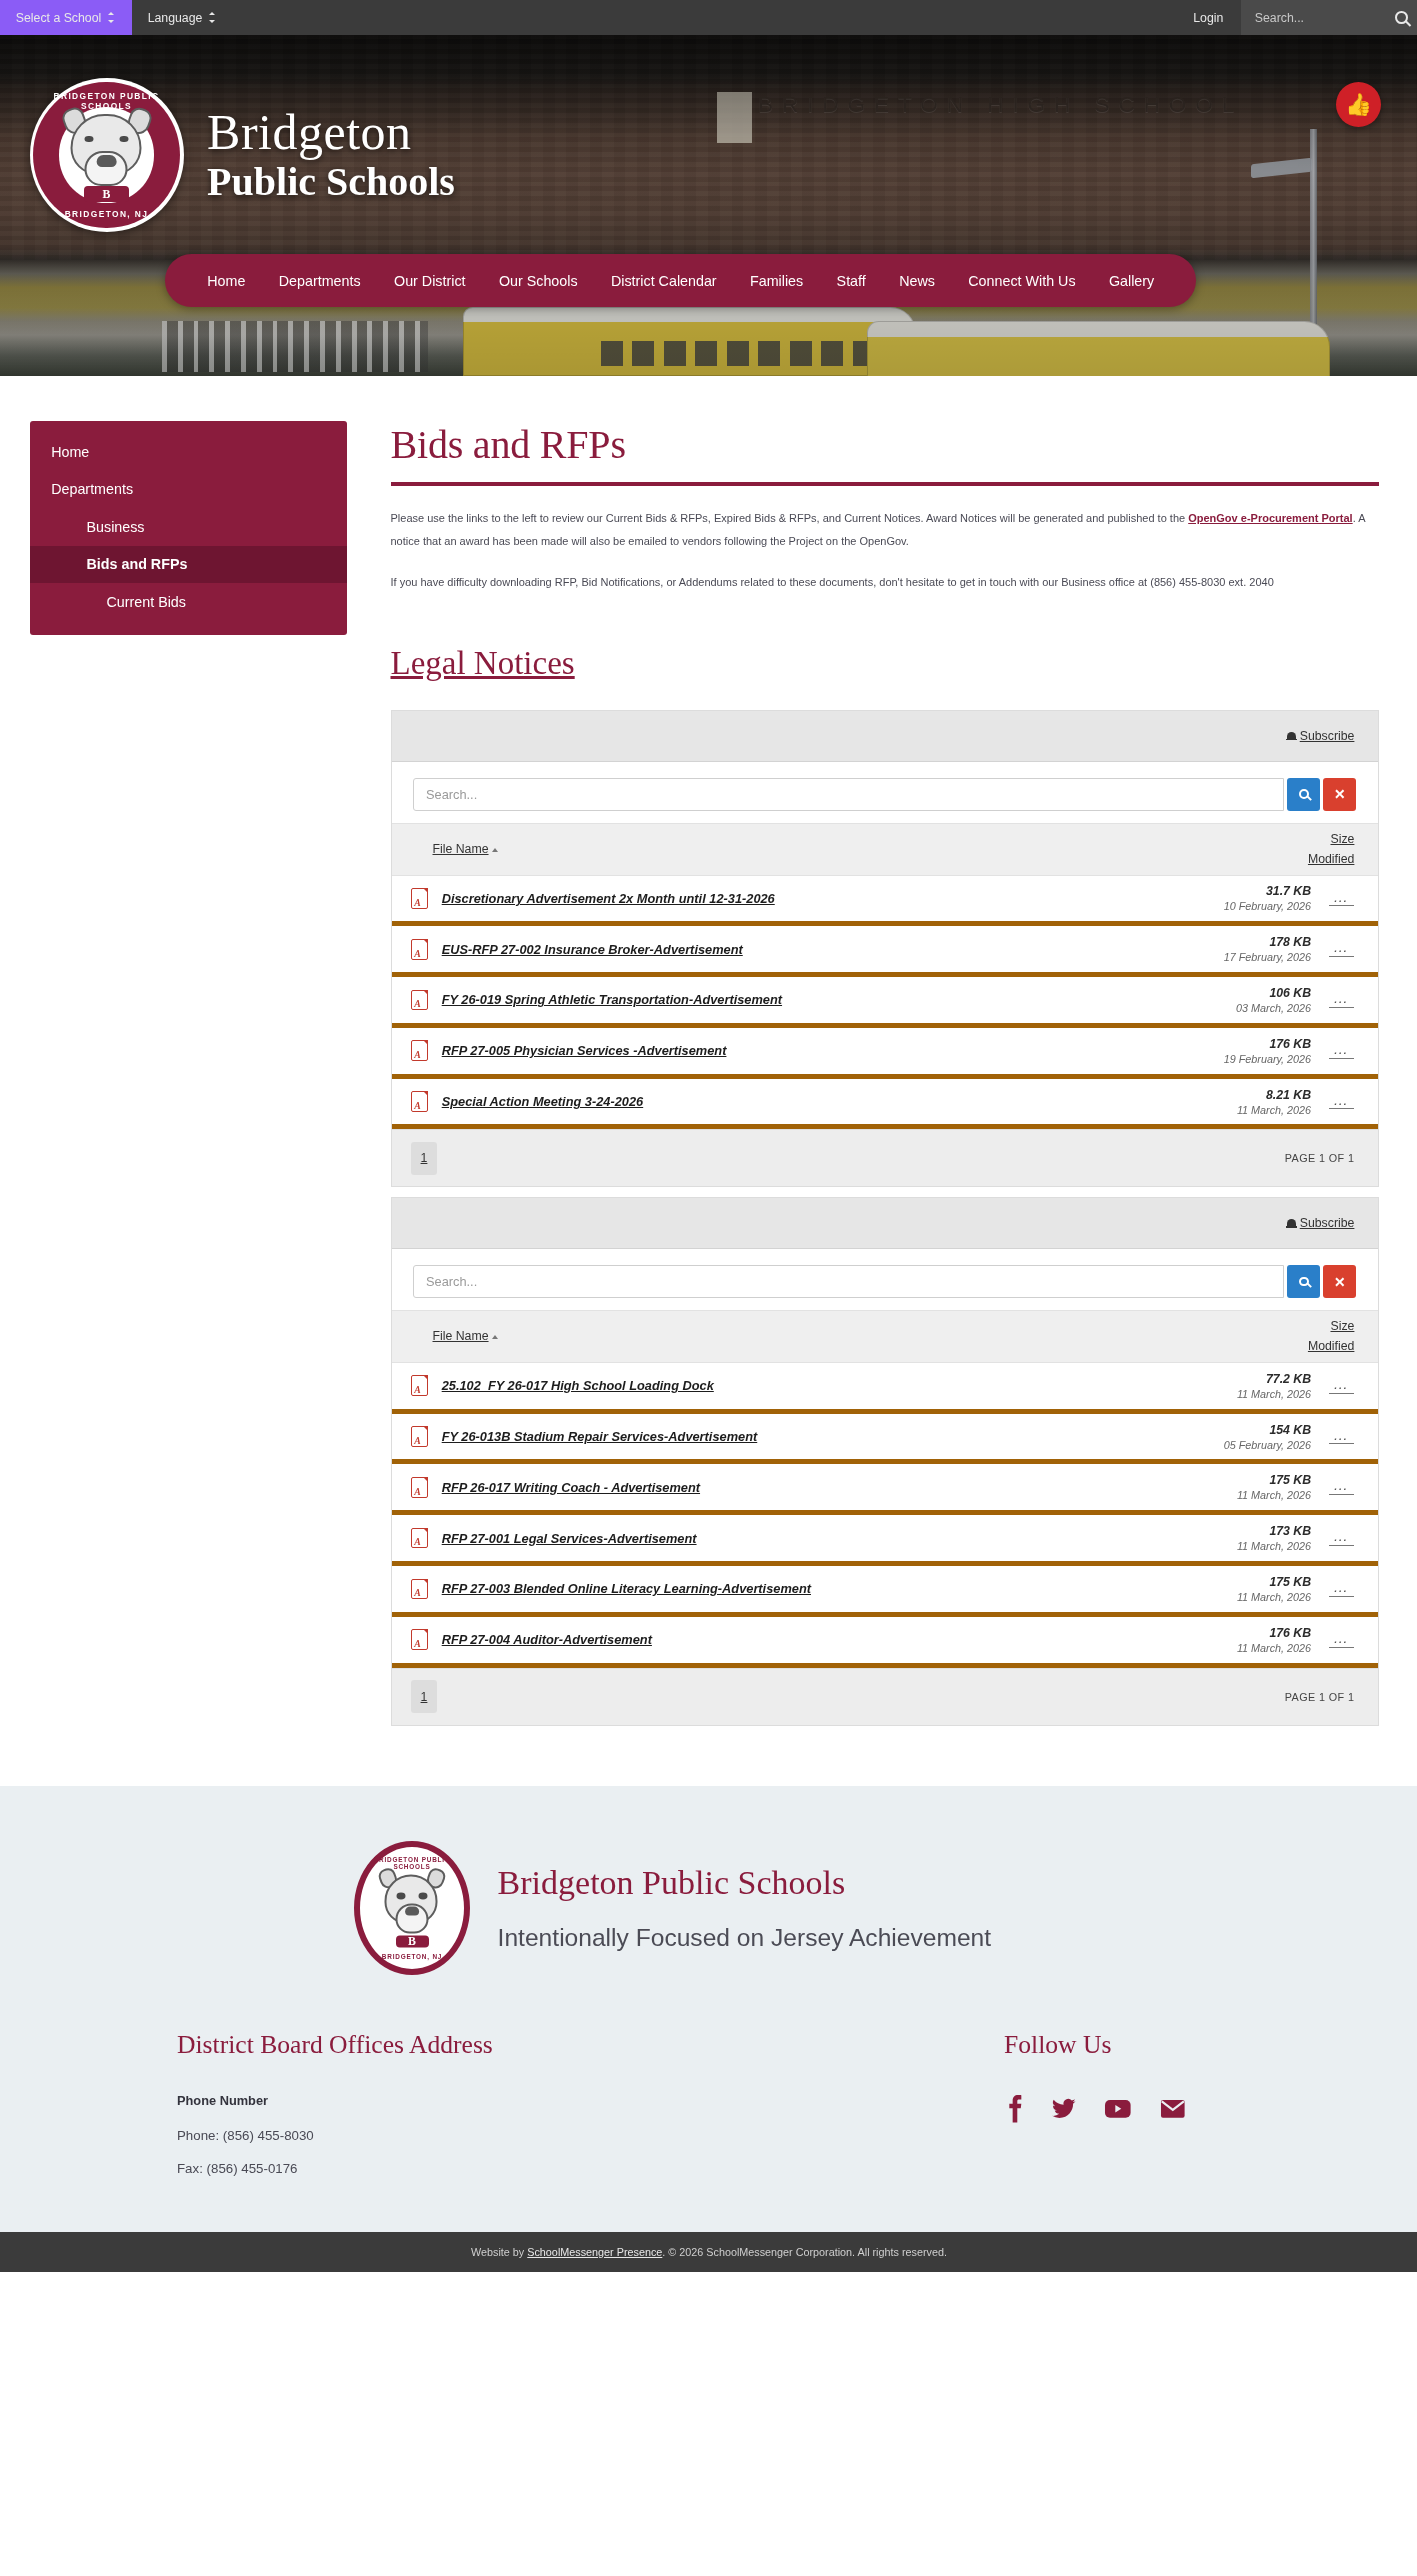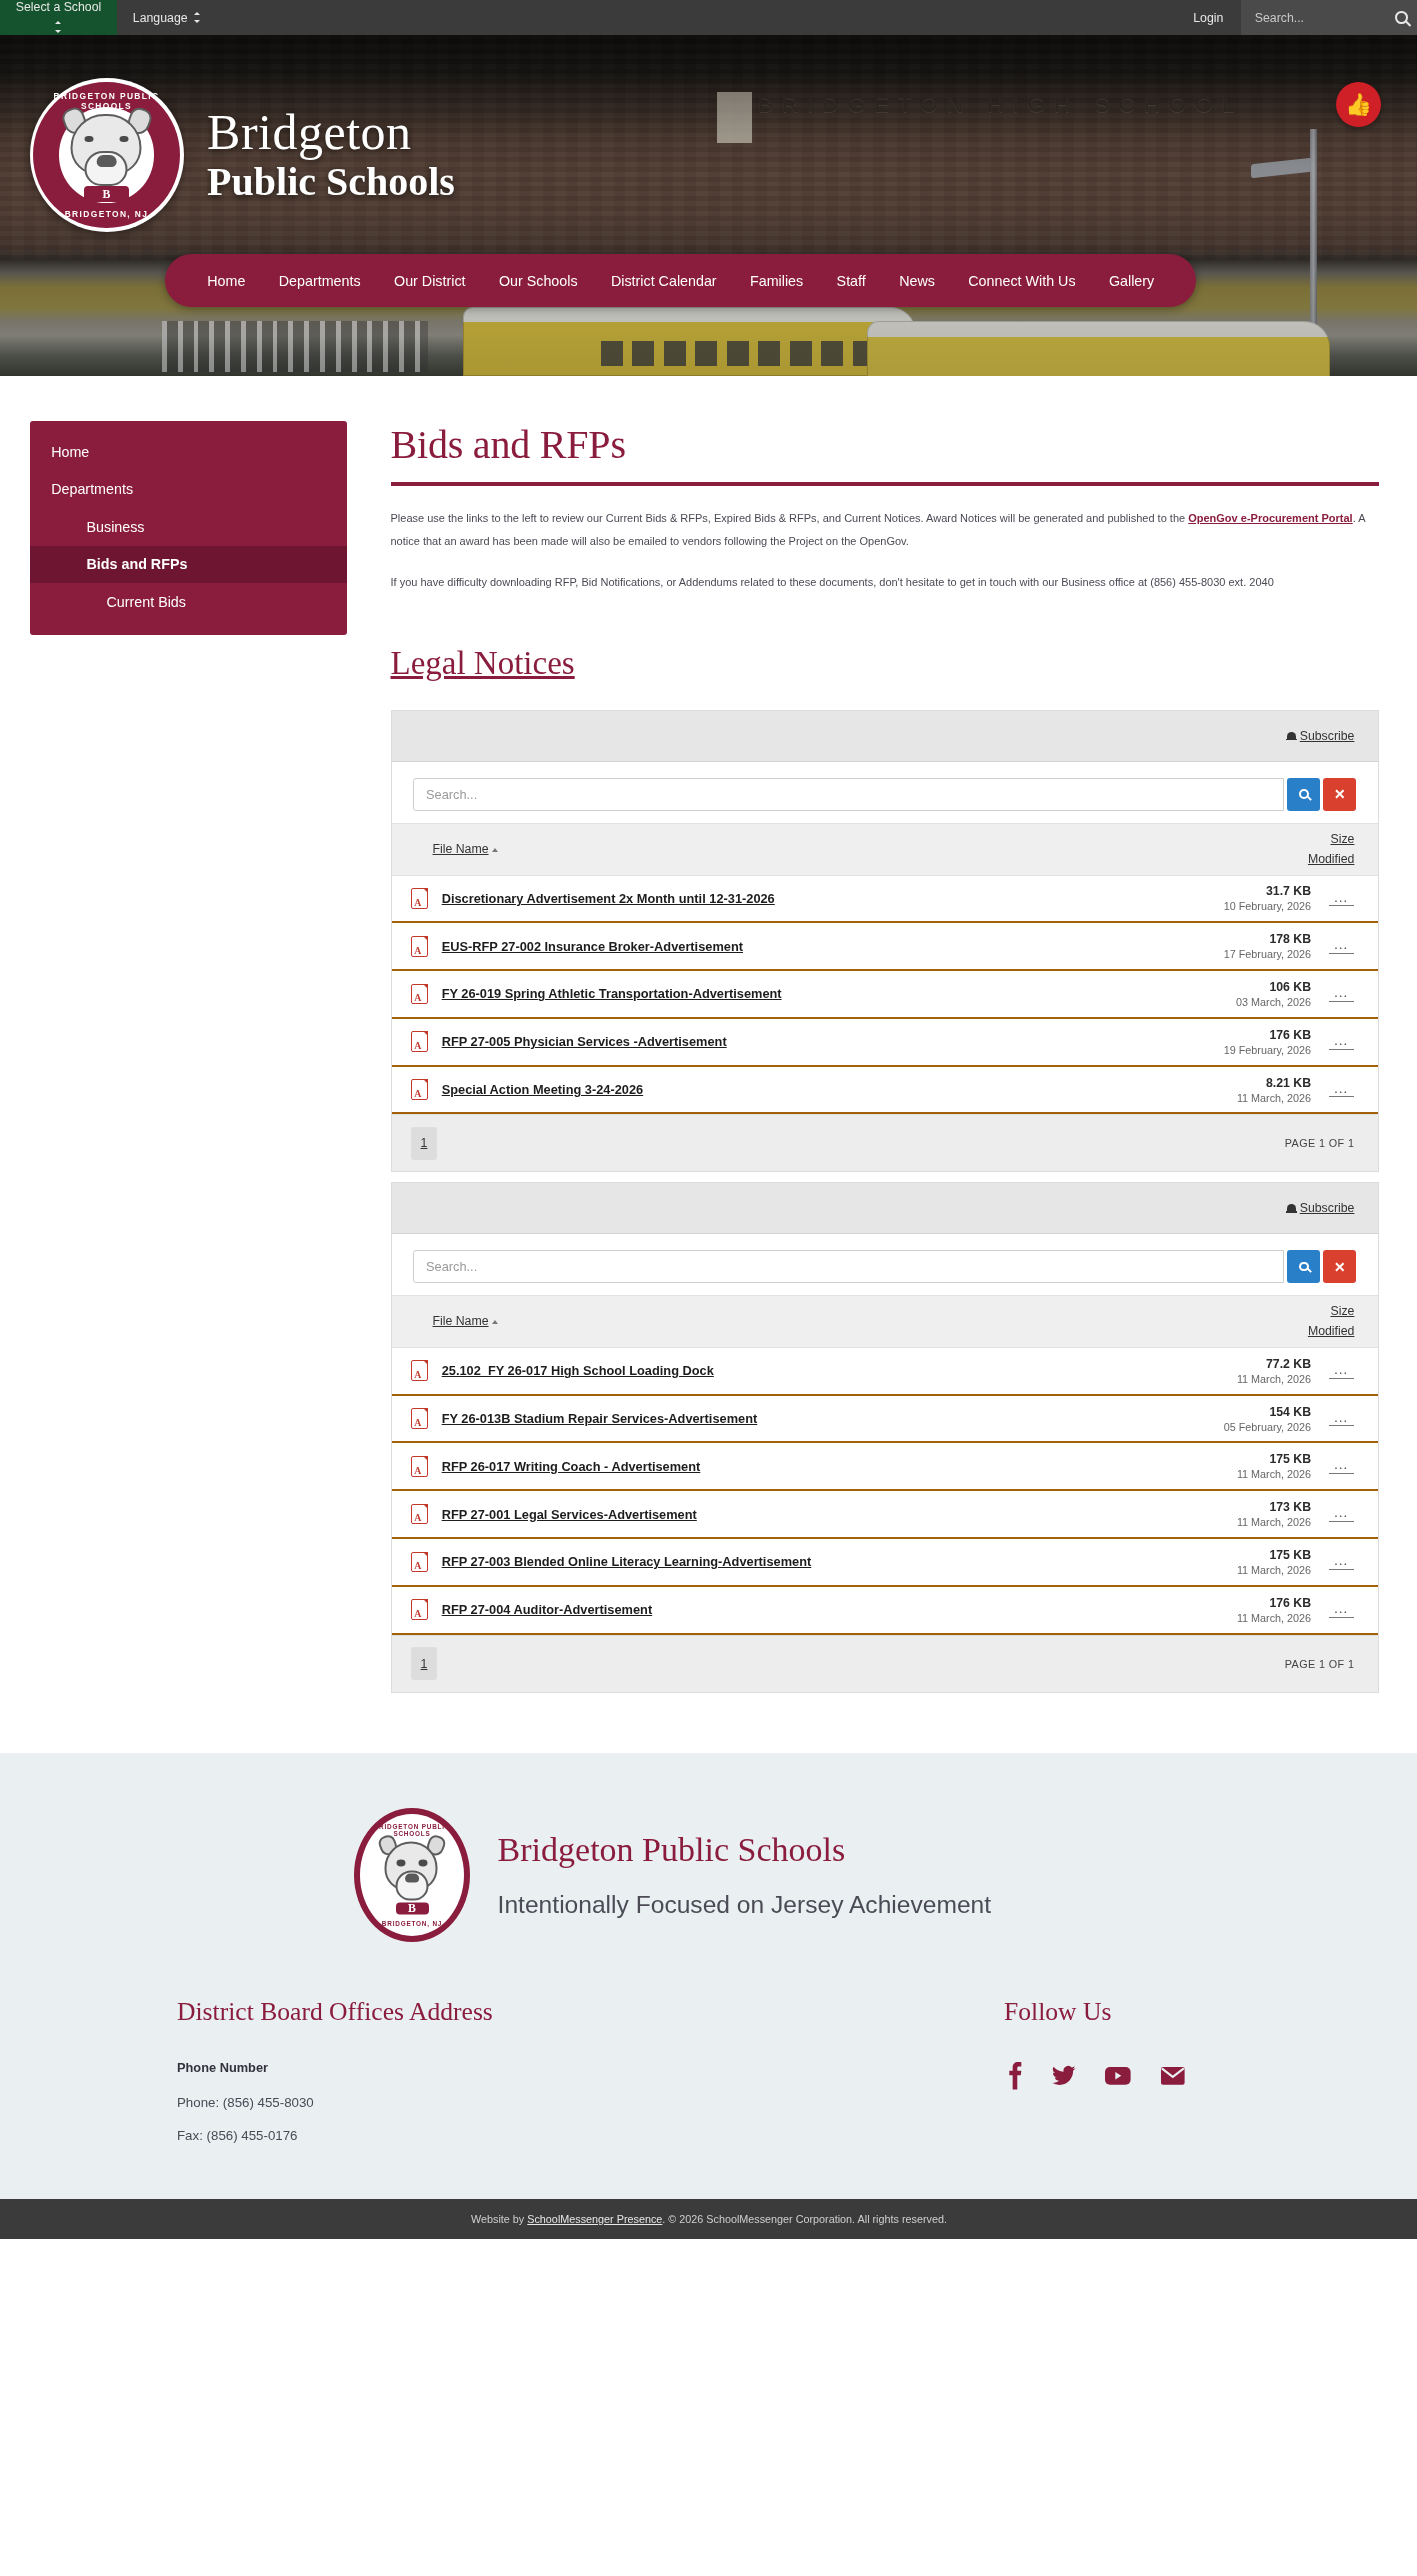--- a/index.html
+++ b/index.html
@@ -25,21 +25,21 @@
   .util-left { display: flex; align-items: stretch; }
   .util-drop {
     display: flex; align-items: center; gap: 6.9px;
     padding: 0 15.8px;
     color: #e8e8e8;
     font-size: 12.3px;
     background: #3b3b3b;
     cursor: pointer;
     white-space: nowrap;
   }
-  .util-drop:first-child { background: #14532d; flex-direction: column; }
+  .util-drop:first-child { background: #8b5cf6; }
   .caret-ud {
     display: inline-block; width: 7.9px; height: 11.8px; position: relative;
   }
   .caret-ud::before, .caret-ud::after {
     content: ""; position: absolute; left: 0;
     border-left: 3.9px solid transparent; border-right: 3.9px solid transparent;
   }
   .caret-ud::before { top: 0; border-bottom: 3.9px solid #e8e8e8; }
   .caret-ud::after { bottom: 0; border-top: 3.9px solid #e8e8e8; }
 
@@ -332,21 +332,21 @@
     font-size: 12.3px; color:#333; text-decoration: underline; cursor:pointer; display:block;
   }
   .sort-asc {
     display:inline-block; width:0; height:0; margin-left:3px;
     border-left: 3.9px solid transparent; border-right: 3.9px solid transparent;
     border-bottom: 4.9px solid #777; vertical-align: middle;
   }
 
   .frow {
     display:flex; align-items:center; padding: 8.9px 23.6px 8.9px 19.7px;
-    border-bottom: 2px solid #a16207; min-height: 41px;
+    border-bottom: 5px solid #a16207; min-height: 41px; font-style: italic;
   }
   .frow:last-of-type { border-bottom: 0; }
   .pdf-ico {
     width: 16.7px; height: 20.7px; flex:none; margin-right: 13.8px; position: relative;
     border: 1.6px solid #c2392c; border-radius: 2px; background:#fff;
   }
   .pdf-ico::before {
     content:""; position:absolute; right:-1px; top:-1px;
     border-left: 5.9px solid transparent; border-top: 5.9px solid #c2392c;
   }

